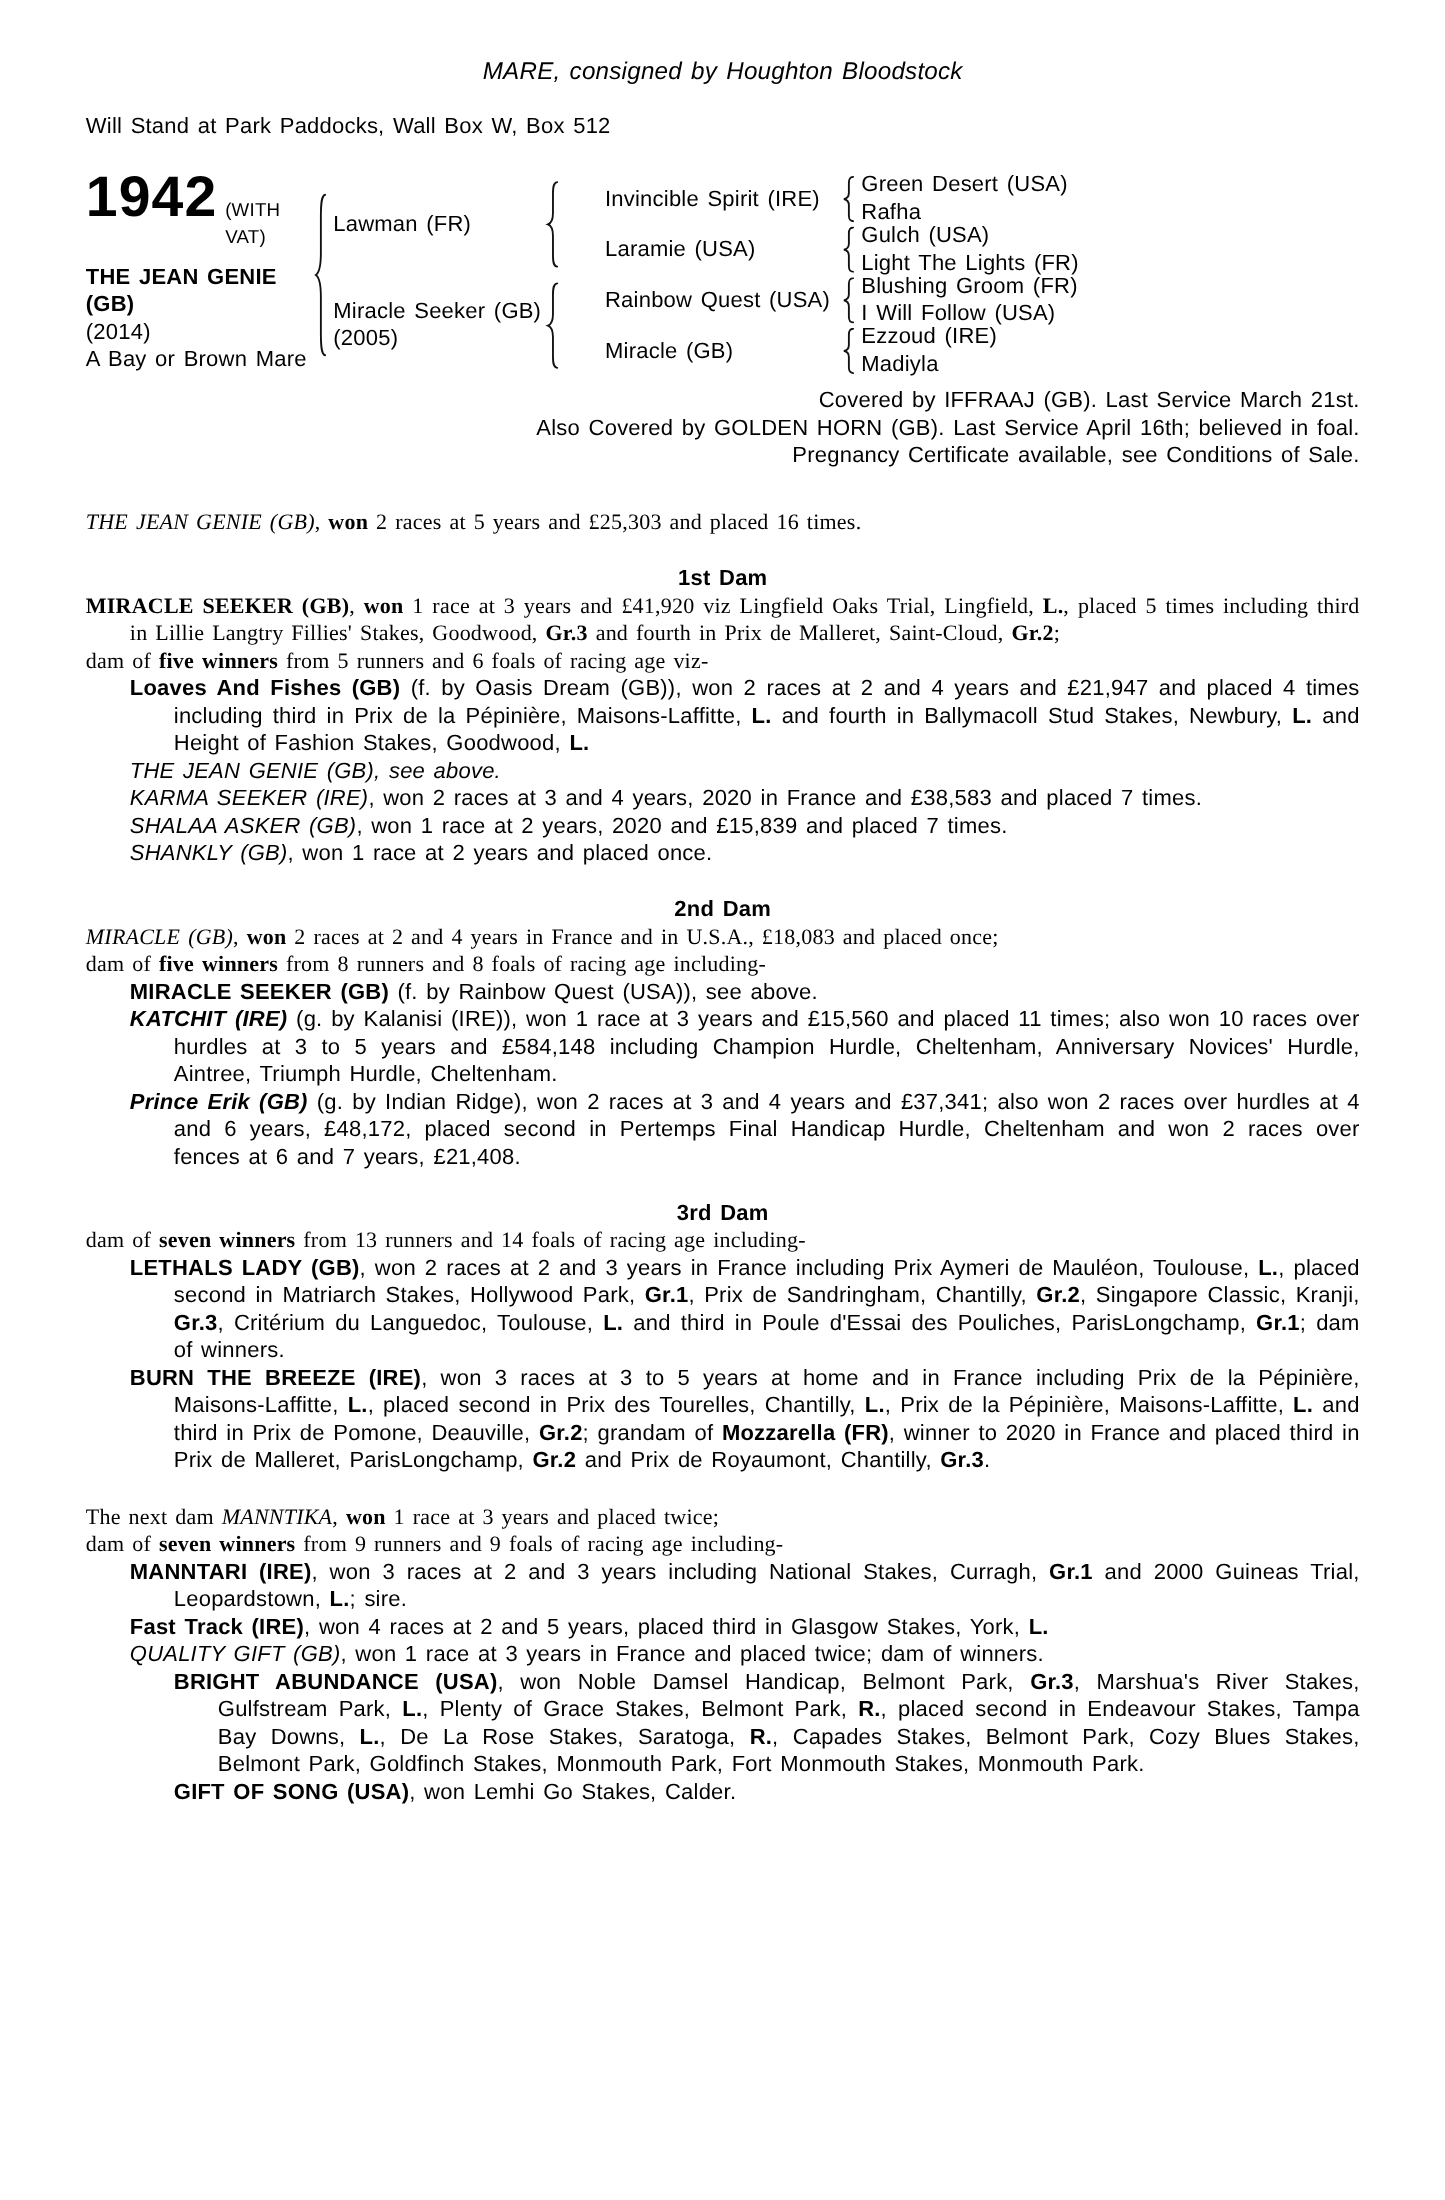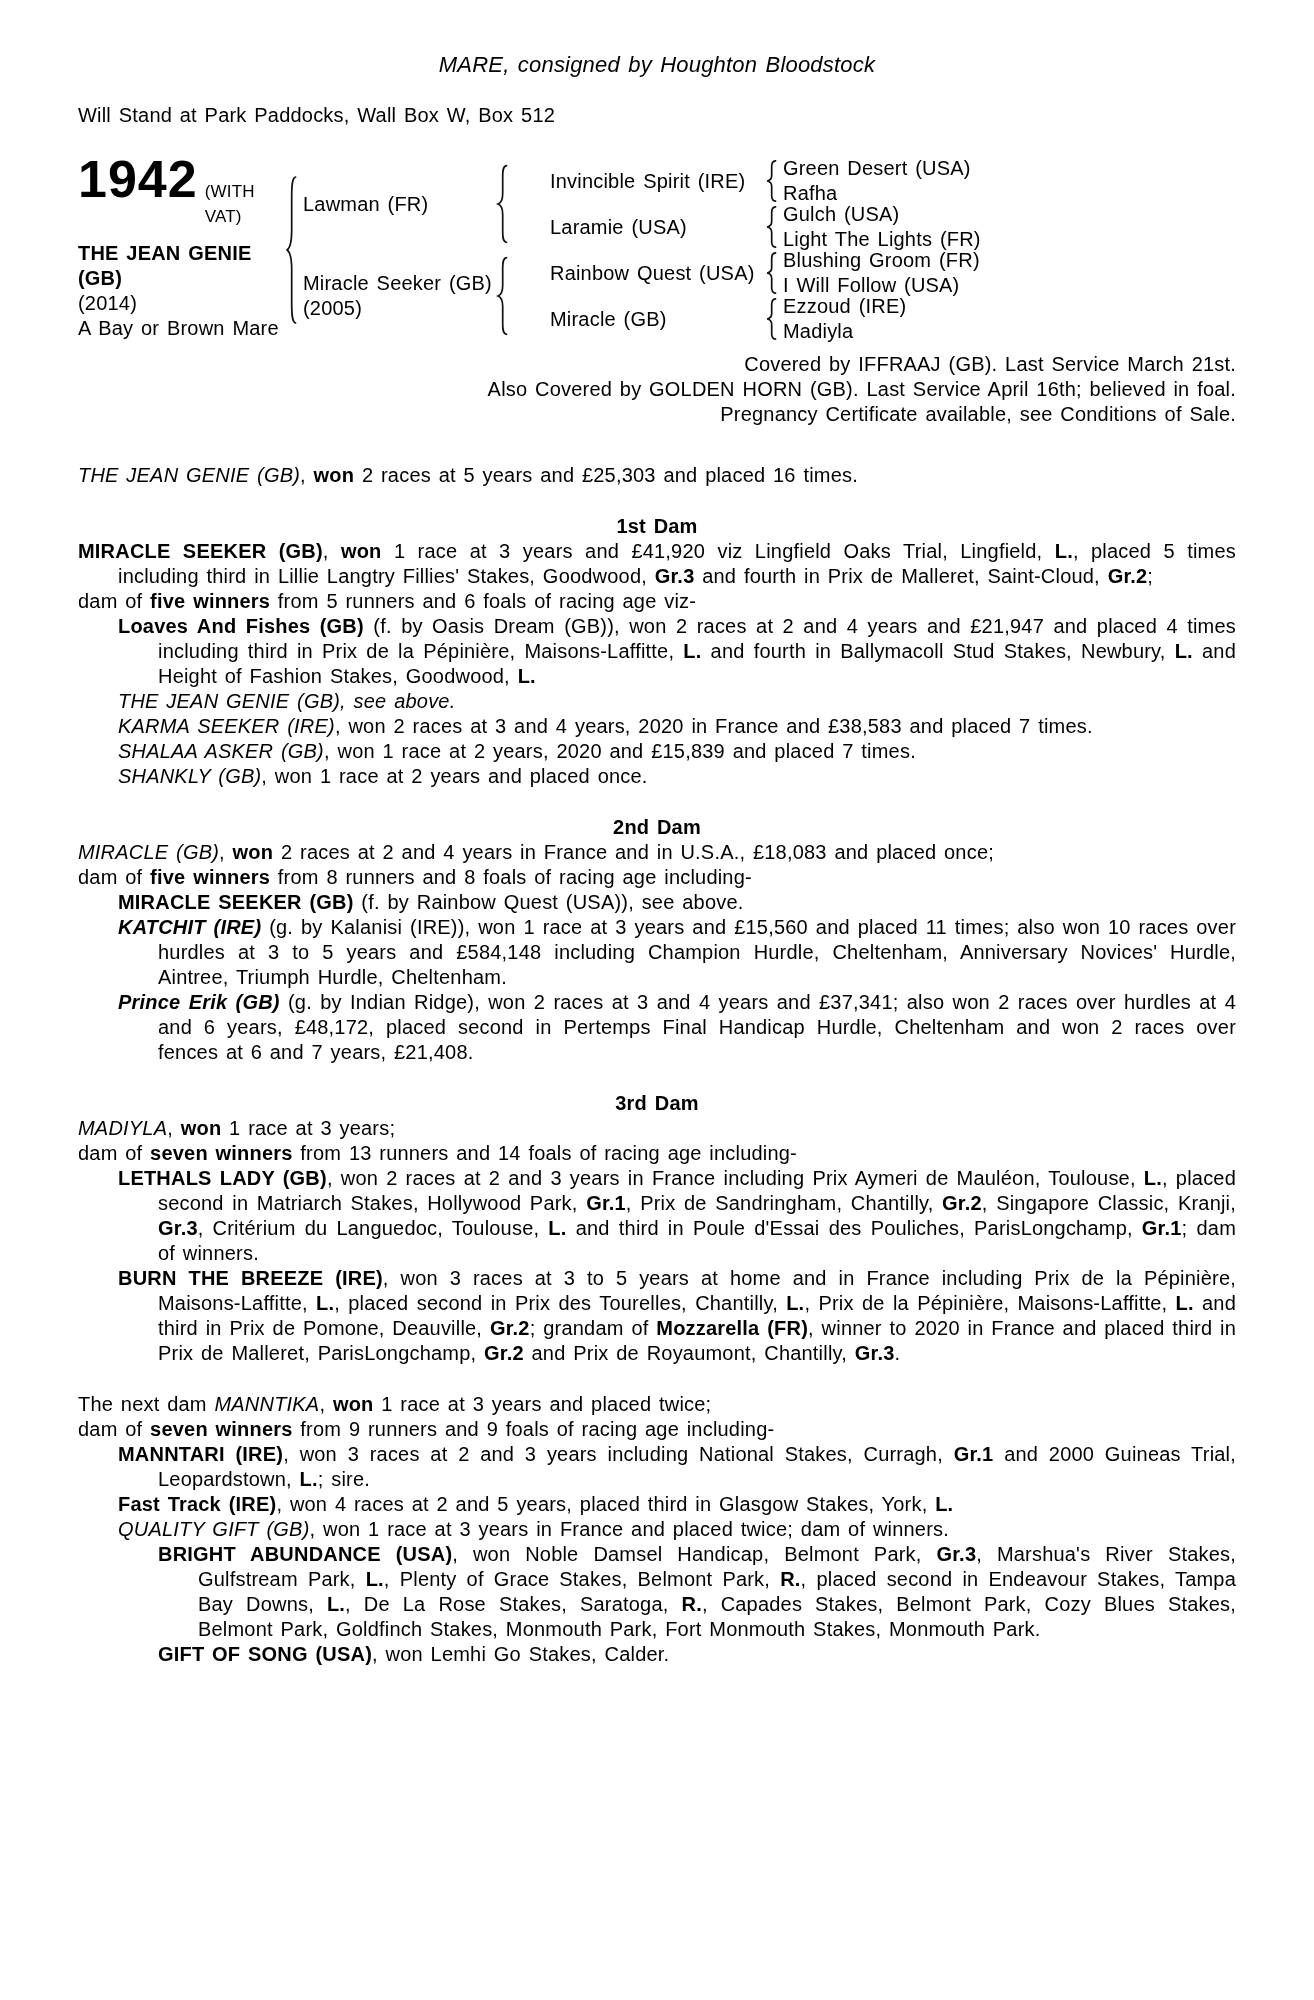--- a/index.html
+++ b/index.html
@@ -50,21 +50,21 @@
   .brace-xl svg { height: 152px; }
   .brace-lg svg { height: 80px; }
   .brace-sm svg { height: 42px; }
 
   
   .covering { text-align: right; margin: 8px 0 36px 0; }
   .para { text-align: justify; }
   .race-record { margin-top: 4px; }
   .section { margin-top: 26px; }
   .section-heading { font-weight: bold; text-align: center; }
-  .ind-0 { padding-left: 40px; text-indent: -40px; }
+  .ind-0 { padding-left: 40px; text-indent: -40px; font-family: Liberation Serif, serif; }
   .ind-1 { padding-left: 80px; text-indent: -40px; }
   .ind-2 { padding-left: 120px; text-indent: -40px; }
   .seg-b { font-weight: bold; }
   .seg-i { font-style: italic; }
 </style>
 </head>
 <body>
 
 <div class="page">
 
@@ -191,21 +191,20 @@
       <div class="section">
         <div class="section-heading">2nd Dam</div>
         <div class="para ind-0"><span class="seg-i">MIRACLE (GB)</span><span>, </span><span class="seg-b">won</span><span> 2 races at 2 and 4 years in France and in U.S.A., £18,083 and placed once;</span></div>
         <div class="para ind-0"><span>dam of </span><span class="seg-b">five winners</span><span> from 8 runners and 8 foals of racing age including-</span></div>
         <div class="para ind-1"><span class="seg-b">MIRACLE SEEKER (GB)</span><span> (f. by Rainbow Quest (USA)), see above.</span></div>
         <div class="para ind-1"><span class="seg-b seg-i">KATCHIT (IRE)</span><span> (g. by Kalanisi (IRE)), won 1 race at 3 years and £15,560 and placed 11 times; also won 10 races over hurdles at 3 to 5 years and £584,148 including Champion Hurdle, Cheltenham, Anniversary Novices' Hurdle, Aintree, Triumph Hurdle, Cheltenham.</span></div>
         <div class="para ind-1"><span class="seg-b seg-i">Prince Erik (GB)</span><span> (g. by Indian Ridge), won 2 races at 3 and 4 years and £37,341; also won 2 races over hurdles at 4 and 6 years, £48,172, placed second in Pertemps Final Handicap Hurdle, Cheltenham and won 2 races over fences at 6 and 7 years, £21,408.</span></div>
       </div>
       <div class="section">
         <div class="section-heading">3rd Dam</div>
-        <div class="para ind-0"><span class="seg-i">MADIYLA</span><span>, </span><span class="seg-b">won</span><span> 1 race at 3 years;</span></div>
         <div class="para ind-0"><span>dam of </span><span class="seg-b">seven winners</span><span> from 13 runners and 14 foals of racing age including-</span></div>
         <div class="para ind-1"><span class="seg-b">LETHALS LADY (GB)</span><span>, won 2 races at 2 and 3 years in France including Prix Aymeri de Mauléon, Toulouse, </span><span class="seg-b">L.</span><span>, placed second in Matriarch Stakes, Hollywood Park, </span><span class="seg-b">Gr.1</span><span>, Prix de Sandringham, Chantilly, </span><span class="seg-b">Gr.2</span><span>, Singapore Classic, Kranji, </span><span class="seg-b">Gr.3</span><span>, Critérium du Languedoc, Toulouse, </span><span class="seg-b">L.</span><span> and third in Poule d'Essai des Pouliches, ParisLongchamp, </span><span class="seg-b">Gr.1</span><span>; dam of winners.</span></div>
         <div class="para ind-1"><span class="seg-b">BURN THE BREEZE (IRE)</span><span>, won 3 races at 3 to 5 years at home and in France including Prix de la Pépinière, Maisons-Laffitte, </span><span class="seg-b">L.</span><span>, placed second in Prix des Tourelles, Chantilly, </span><span class="seg-b">L.</span><span>, Prix de la Pépinière, Maisons-Laffitte, </span><span class="seg-b">L.</span><span> and third in Prix de Pomone, Deauville, </span><span class="seg-b">Gr.2</span><span>; grandam of </span><span class="seg-b">Mozzarella (FR)</span><span>, winner to 2020 in France and placed third in Prix de Malleret, ParisLongchamp, </span><span class="seg-b">Gr.2</span><span> and Prix de Royaumont, Chantilly, </span><span class="seg-b">Gr.3</span><span>.</span></div>
       </div>
       <div class="section">
         <div class="para ind-0"><span>The next dam </span><span class="seg-i">MANNTIKA</span><span>, </span><span class="seg-b">won</span><span> 1 race at 3 years and placed twice;</span></div>
         <div class="para ind-0"><span>dam of </span><span class="seg-b">seven winners</span><span> from 9 runners and 9 foals of racing age including-</span></div>
         <div class="para ind-1"><span class="seg-b">MANNTARI (IRE)</span><span>, won 3 races at 2 and 3 years including National Stakes, Curragh, </span><span class="seg-b">Gr.1</span><span> and 2000 Guineas Trial, Leopardstown, </span><span class="seg-b">L.</span><span>; sire.</span></div>
         <div class="para ind-1"><span class="seg-b">Fast Track (IRE)</span><span>, won 4 races at 2 and 5 years, placed third in Glasgow Stakes, York, </span><span class="seg-b">L.</span></div>
         <div class="para ind-1"><span class="seg-i">QUALITY GIFT (GB)</span><span>, won 1 race at 3 years in France and placed twice; dam of winners.</span></div>

